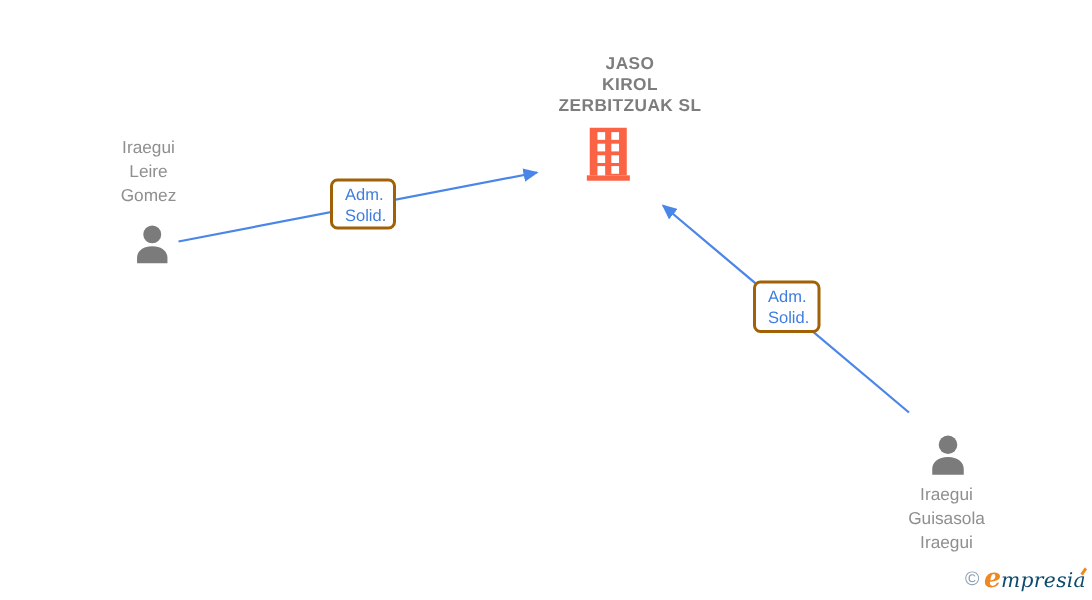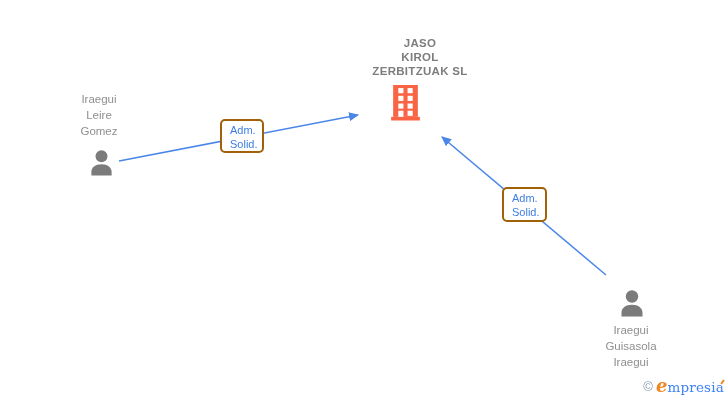--- a/index.html
+++ b/index.html
@@ -42,21 +42,21 @@
   #edge-right-label{left:502px;top:187px;width:45px;height:35px;}
   .edge-label span{display:block;}
 
   
   .logo{
     right:3px;bottom:4px;z-index:2;white-space:nowrap;cursor:pointer;
     font-family:"DejaVu Serif",serif;
   }
   .logo .copy{color:#8a9cb2;font-size:13px;font-family:"Liberation Sans",sans-serif;margin-right:3px;vertical-align:1px;}
   .logo .logo-e{color:#ef8722;font-size:18px;font-style:italic;font-weight:bold;}
-  .logo .logo-rest{color:#3b82f6;font-size:13.5px;letter-spacing:.2px;}
+  .logo .logo-rest{color:#0c4a6e;font-size:13.5px;font-style:italic;letter-spacing:.2px;}
   .logo .logo-accent{
     display:inline-block;width:5px;height:2px;background:#ef8722;
     transform:rotate(-55deg);margin-left:-4px;margin-bottom:9px;
   }
 </style>
 </head>
 <body>
 
 <svg id="edges-svg" width="728" height="400">
   <defs>

